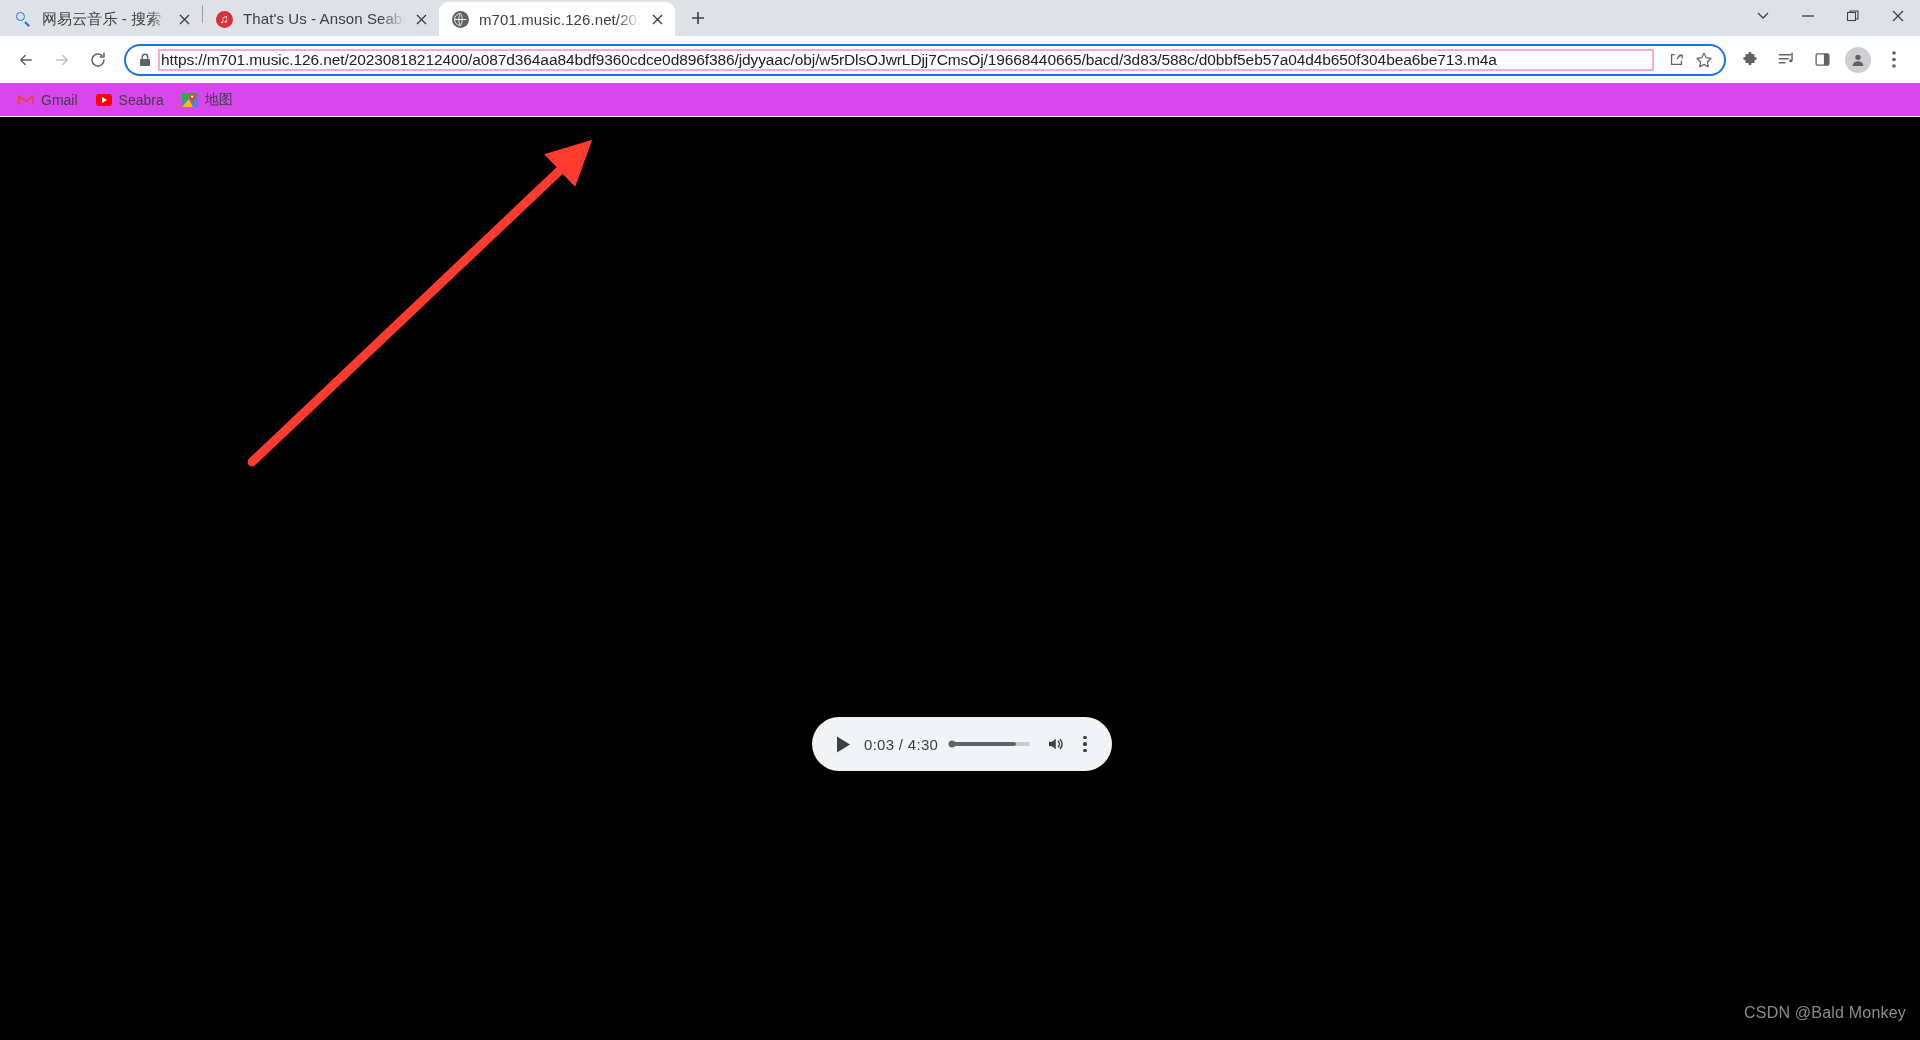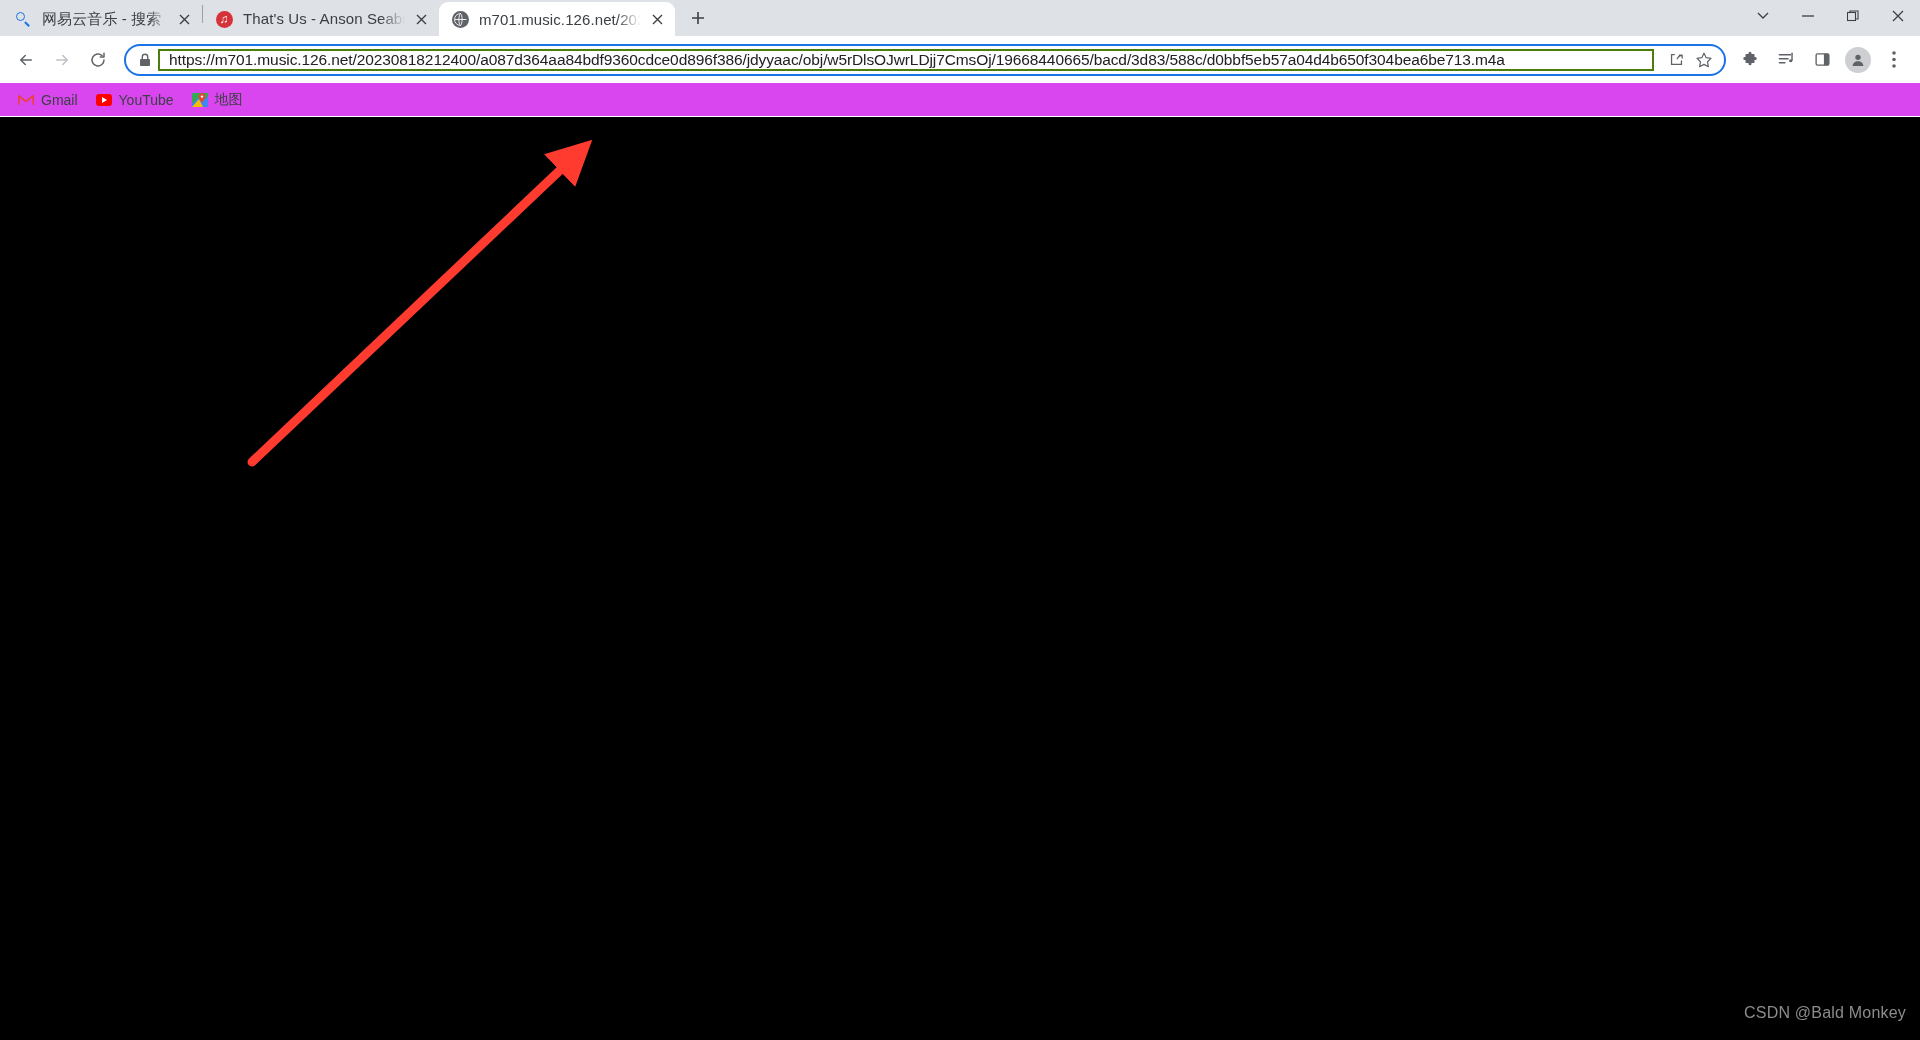--- a/index.html
+++ b/index.html
@@ -134,23 +134,23 @@
     padding: 0 6px 0 12px;
     background: #fff;
     position: relative;
   }
   .lock-icon { width: 14px; flex: 0 0 14px; display:flex; align-items:center; justify-content:center; margin-right: 6px;}
   .url-select {
     flex: 1 1 auto;
     height: 22px;
     display: flex;
     align-items: center;
-    border: 2px solid #4d7c0f;
+    border: 2px solid #f9a8d4;
     overflow: hidden;
-    padding: 0 9px;
+    padding: 0 1px;
   }
   .url-text {
     font-size: 15.5px;
     color: #202124;
     white-space: nowrap;
     letter-spacing: -0.1px;
     line-height: 18px;
     font-family: "Liberation Sans", sans-serif;
   }
   .omni-right { display: flex; align-items: center; margin-left: auto; padding-left: 8px;}
@@ -449,38 +449,63 @@
         </svg>
       </span>
       <span>Gmail</span>
     </div>
     <div class="bm">
       <span class="bm-ico">
         <span class="yt-box">
             <span class="yt-tri"></span>
           </span>
       </span>
-      <span>YouTube</span>
+      <span>Seabra</span>
     </div>
     <div class="bm">
       <span class="bm-ico">
         <svg width="16" height="16" viewBox="0 0 16 16">
           <rect x="0" y="1" width="16" height="14" fill="#34a853"></rect>
           <path d="M0 12l6-6 4 4 6-6v11H0z" fill="#4285f4"></path>
           <path d="M0 15l7-8 4 8z" fill="#fbbc04"></path>
           <path d="M10 1.2c1.9 0 3.4 1.5 3.4 3.4 0 2.4-3.4 6-3.4 6s-3.4-3.6-3.4-6c0-1.9 1.5-3.4 3.4-3.4z" fill="#ea4335"></path>
           <circle cx="10" cy="4.6" r="1.2" fill="#fff"></circle>
         </svg>
       </span>
       <span>地图</span>
     </div>
   </div>
 
   <div class="viewport">
 
+    <div class="audio-player">
+      <div class="ap-play">
+        <svg width="15" height="17" viewBox="0 0 15 17">
+            <path d="M1 0.5L14 8.5L1 16.5z" fill="#3c4043"></path>
+          </svg>
+      </div>
+      <div class="ap-time">0:03 / 4:30</div>
+      <div class="ap-track">
+        <div class="ap-track-bg"></div>
+        <div class="ap-track-fill"></div>
+        <div class="ap-thumb"></div>
+      </div>
+      <div class="ap-vol">
+        <svg width="20" height="18" viewBox="0 0 24 24">
+          <path d="M4 9h4l5-4v14l-5-4H4z" fill="#3c4043"></path>
+          <path d="M16.5 8.5a5 5 0 010 7" stroke="#3c4043" stroke-width="2" fill="none" stroke-linecap="round"></path>
+          <path d="M19 6a8.5 8.5 0 010 12" stroke="#3c4043" stroke-width="2" fill="none" stroke-linecap="round"></path>
+        </svg>
+      </div>
+      <div class="ap-menu">
+        <span class="ap-dot"></span>
+          <span class="ap-dot"></span>
+          <span class="ap-dot"></span>
+      </div>
+    </div>
 
     <svg class="arrow-svg" viewBox="0 0 1920 1040">
       <defs>
         <marker id="arrowhead" markerWidth="5" markerHeight="5" refX="2.2" refY="2.5" orient="auto">
           <path d="M0,0 L5,2.5 L0,5 z" fill="#ff3b30"></path>
         </marker>
       </defs>
       <line x1="252" y1="345" x2="574" y2="40" stroke="#ff3b30" stroke-width="9" marker-end="url(#arrowhead)" stroke-linecap="round"></line>
     </svg>
 

